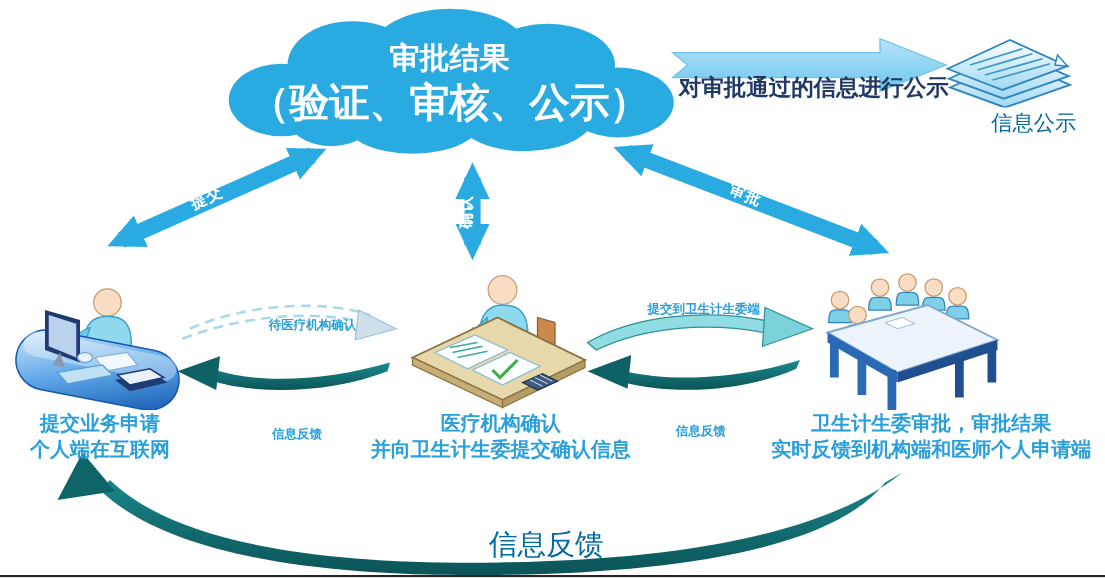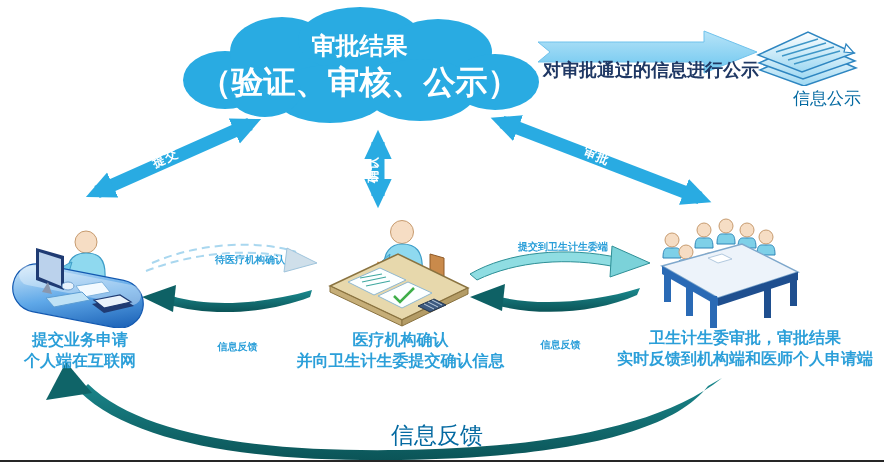--- a/index.html
+++ b/index.html
@@ -219,19 +219,19 @@
   <div class="abs lbl" style="left:298px;top:420px;width:185px;font-size:23px;">信息反馈</div>
 
   <div class="abs" style="left:0;top:329px;width:160px;">
     <div class="entity-lbl">提交业务申请</div>
     <div class="entity-lbl">个人端在互联网</div>
   </div>
   <div class="abs" style="left:278px;top:329px;width:245px;">
     <div class="entity-lbl">医疗机构确认</div>
     <div class="entity-lbl">并向卫生计生委提交确认信息</div>
   </div>
-  <div class="abs" style="left:606px;top:329px;width:278px;font-family:Liberation Mono, monospace;">
+  <div class="abs" style="left:606px;top:329px;width:278px;">
     <div class="entity-lbl">卫生计生委审批，审批结果</div>
     <div class="entity-lbl">实时反馈到机构端和医师个人申请端</div>
   </div>
 
   <div class="abs" id="bottom-edge"></div>
 </div>
 
 </body></html>

